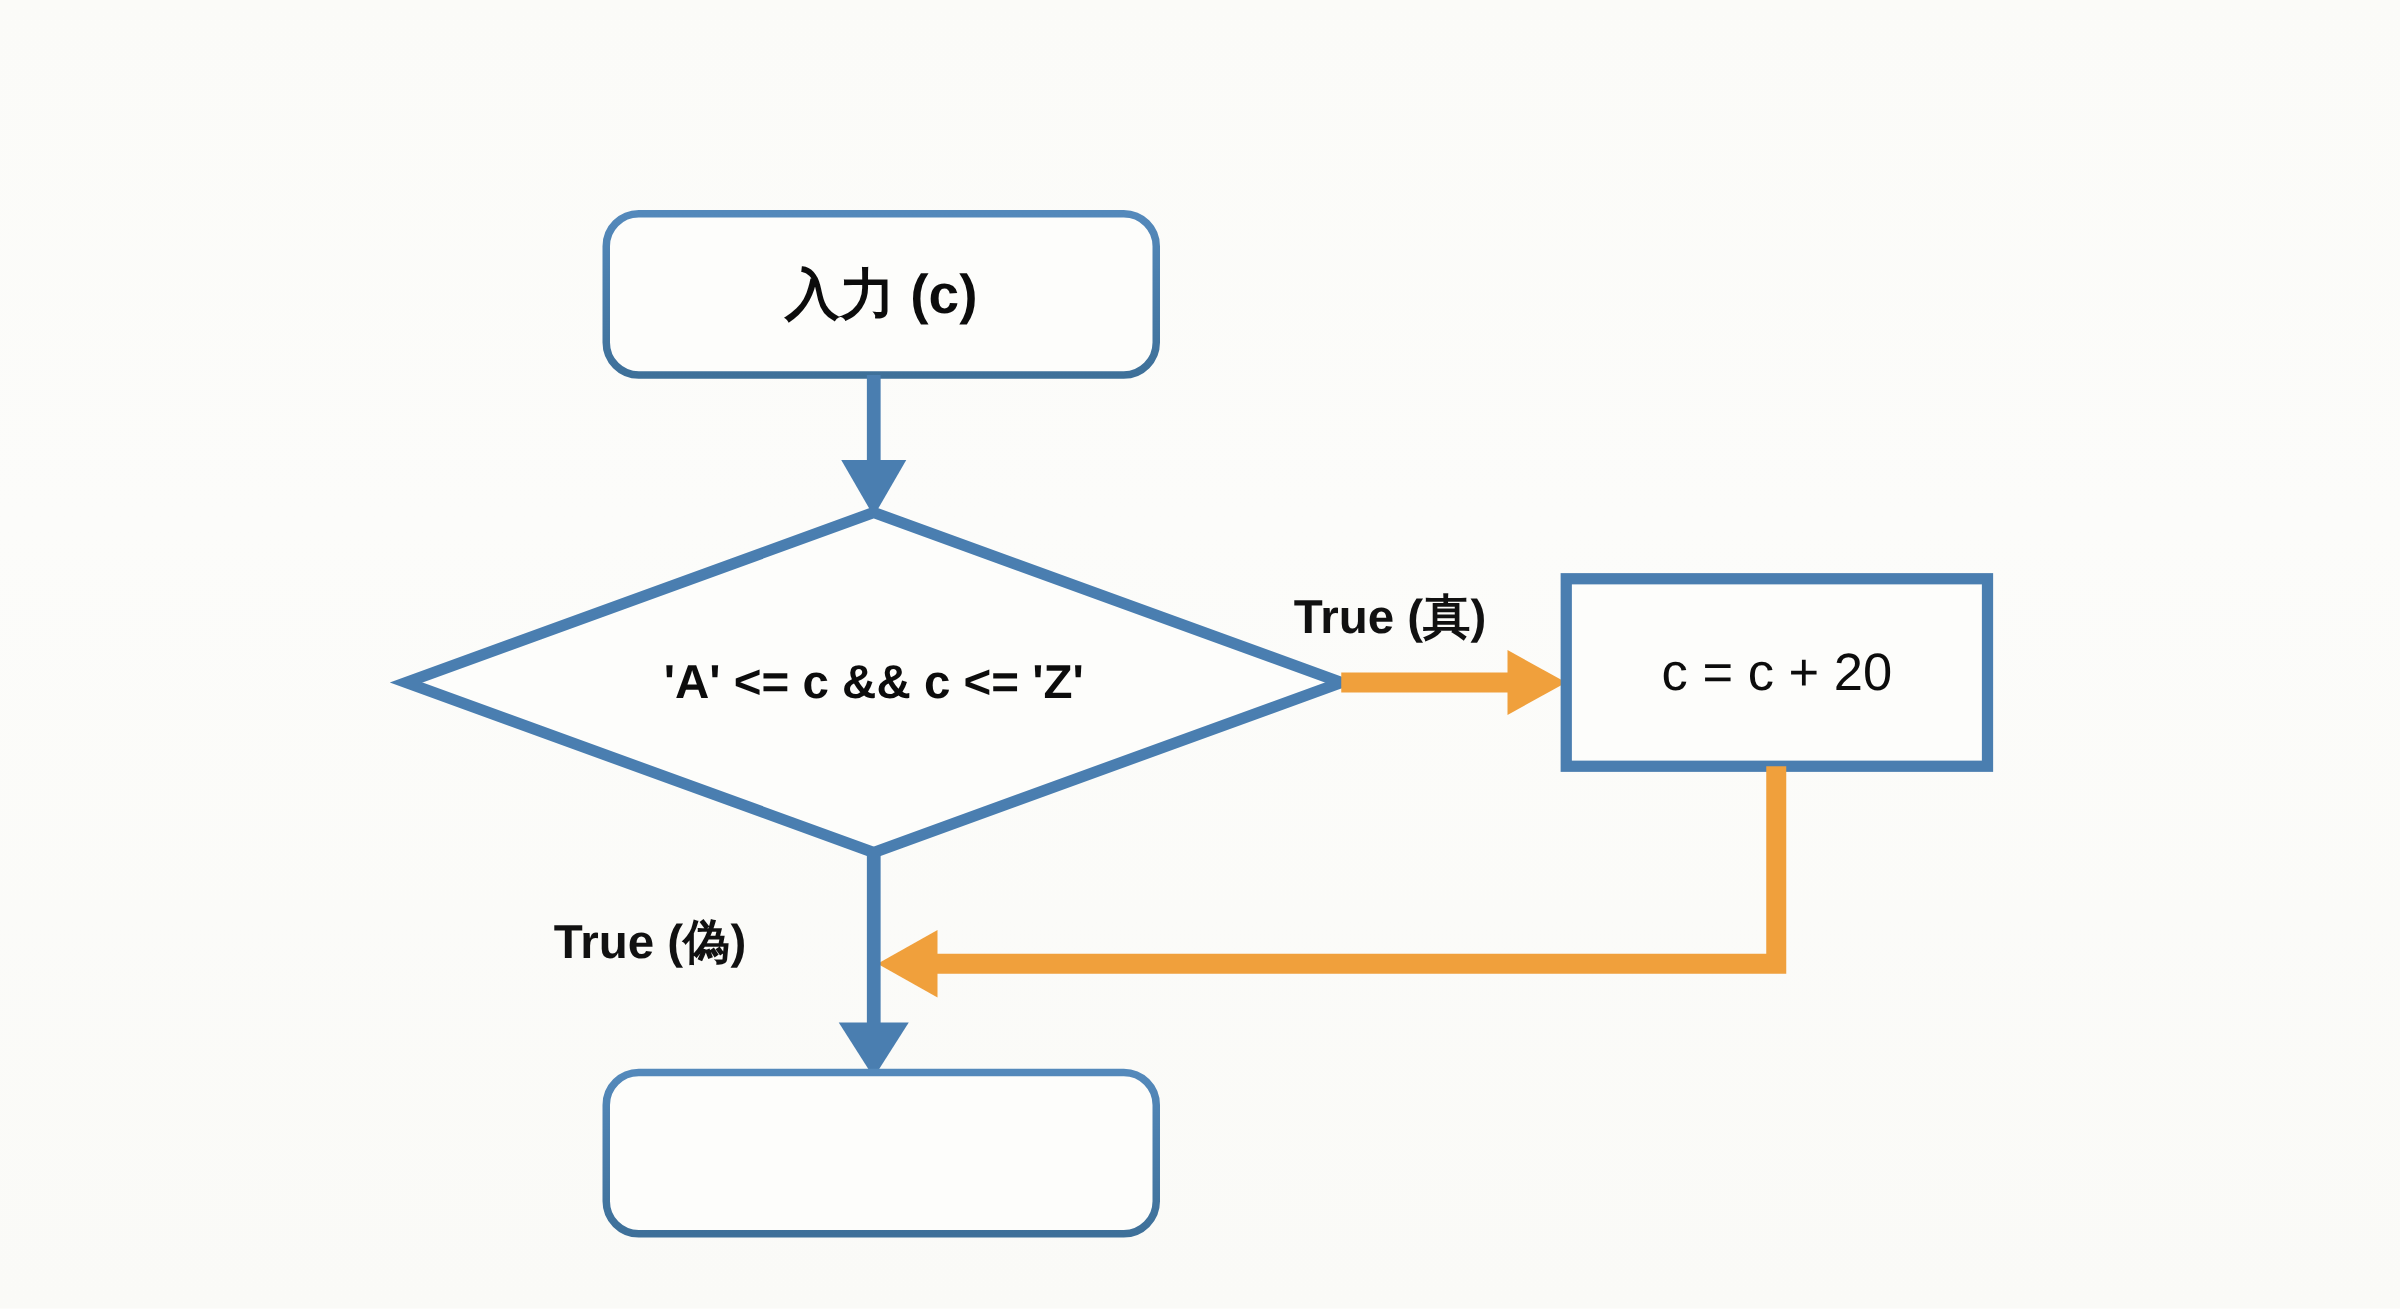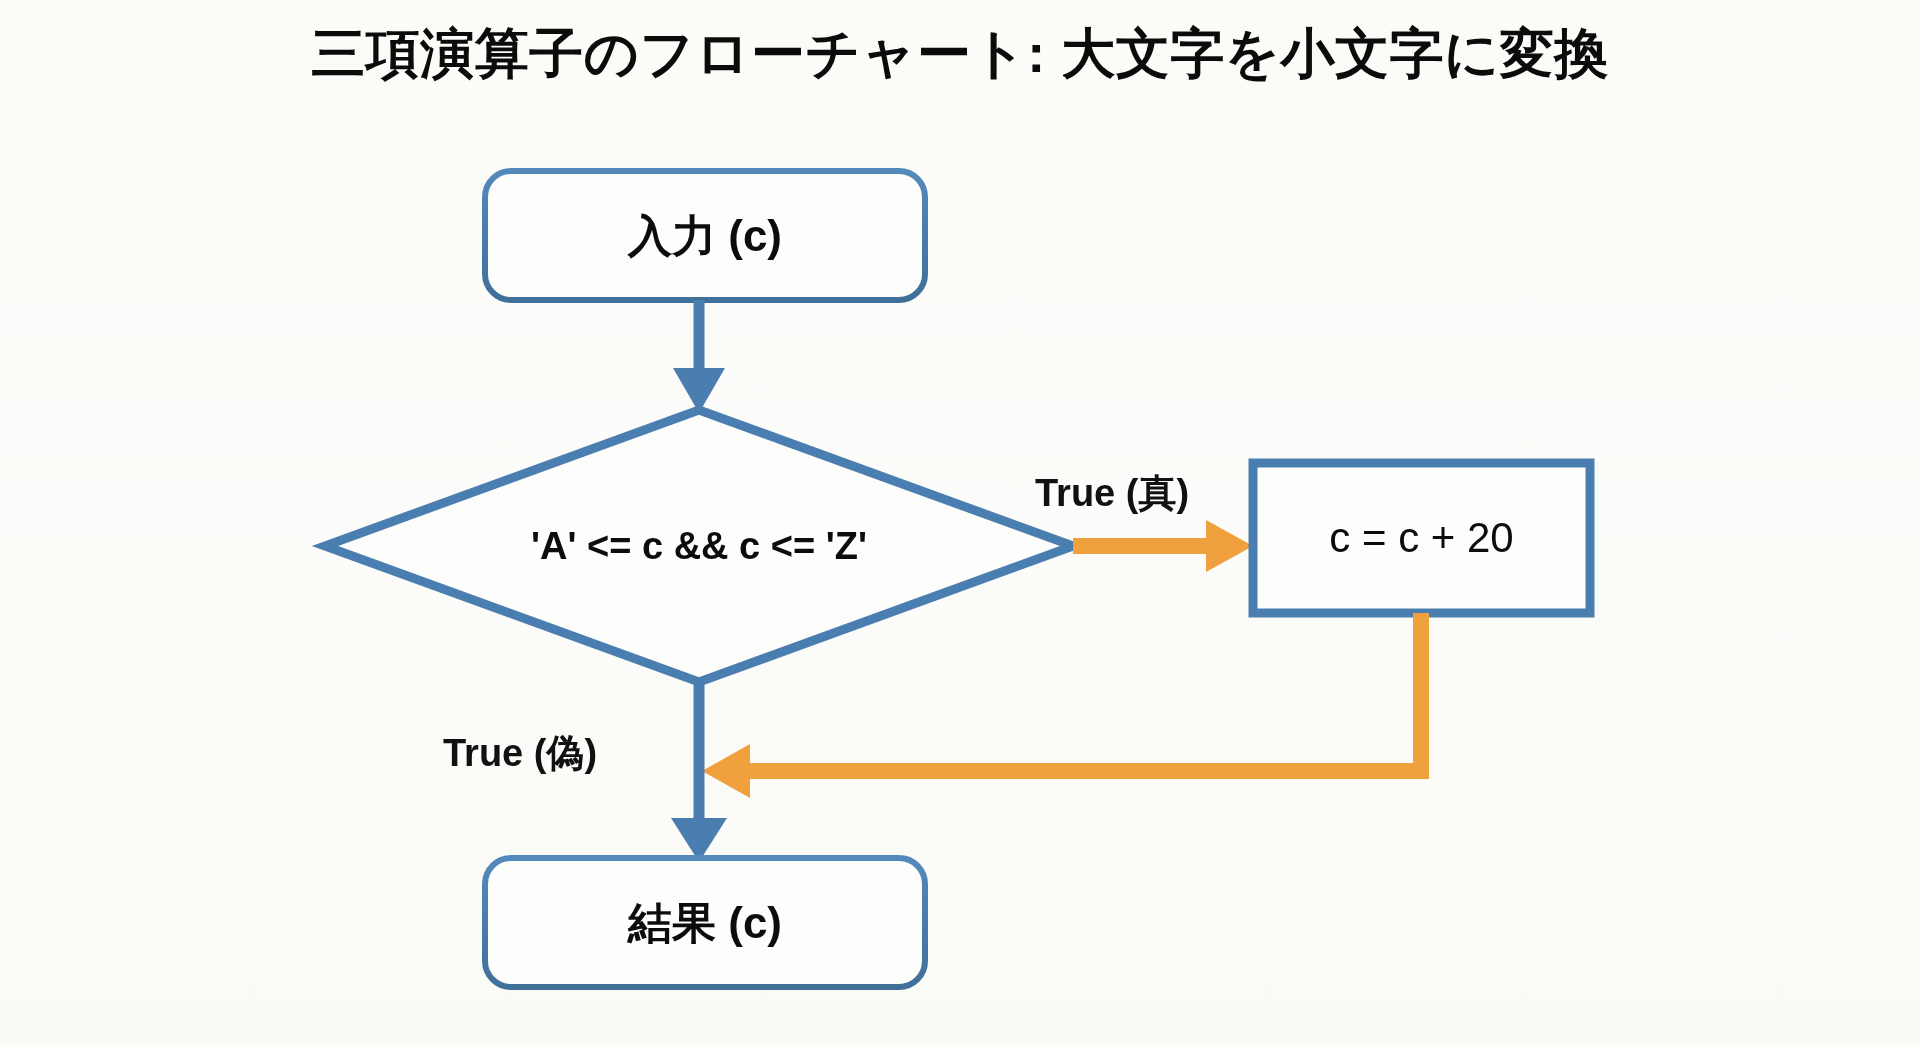--- a/index.html
+++ b/index.html
@@ -82,21 +82,20 @@
     position: absolute;
     z-index: 2;
     background: transparent;
   }
 </style>
 </head>
 <body>
 
 <div id="stage" style="background: rgb(251, 251, 249);">
 
-  <div id="chart-title">三項演算子のフローチャート: 大文字を小文字に変換</div>
 
   <svg class="svg-layer" viewBox="0 0 1920 1047" xmlns="http://www.w3.org/2000/svg">
 
     <defs>
       <linearGradient id="blueStroke" x1="0" y1="0" x2="0" y2="1">
         <stop offset="0%" stop-color="#5489BB"></stop>
         <stop offset="100%" stop-color="#3E7099"></stop>
       </linearGradient>
     </defs>
 
@@ -136,21 +135,20 @@
       <rect x="485" y="858" width="440" height="129" rx="26" ry="26" fill="#FDFDFB" stroke="url(#blueStroke)" stroke-width="6"></rect>
     </g>
   </svg>
 
   <div class="node-label lbl-decision" style="left:325px; top:500px; width:748px; height:92px; line-height:92px;">'A' &lt;= c &amp;&amp; c &lt;= 'Z'</div>
 
   <div class="node-label lbl-terminal" style="left:485px; top:171px; width:440px; height:129px; line-height:129px;">入力 (c)</div>
 
   <div class="node-label lbl-process" style="left:1253px; top:463px; width:337px; height:150px; line-height:150px;">c = c + 20</div>
 
-  <div class="node-label lbl-terminal" style="left:485px; top:858px; width:440px; height:129px; line-height:129px;">結果 (c)</div>
 
   <div class="edge-label" style="left:1035px; top:468px;">True (真)</div>
 
   <div class="edge-label" style="left:443px; top:728px;">True (偽)</div>
 
   <div class="hit" style="left:485px; top:171px; width:440px; height:129px;"></div>
   <div class="hit" style="left:470px; top:440px; width:460px; height:212px;"></div>
   <div class="hit" style="left:1253px; top:463px; width:337px; height:150px;"></div>
   <div class="hit" style="left:485px; top:858px; width:440px; height:129px;"></div>
 

